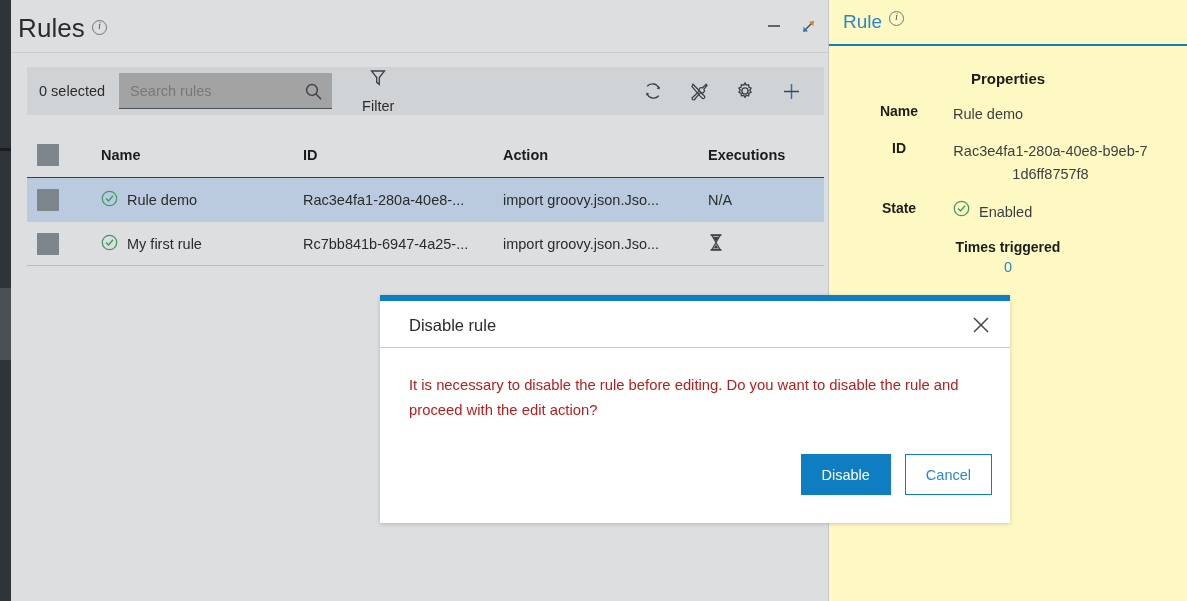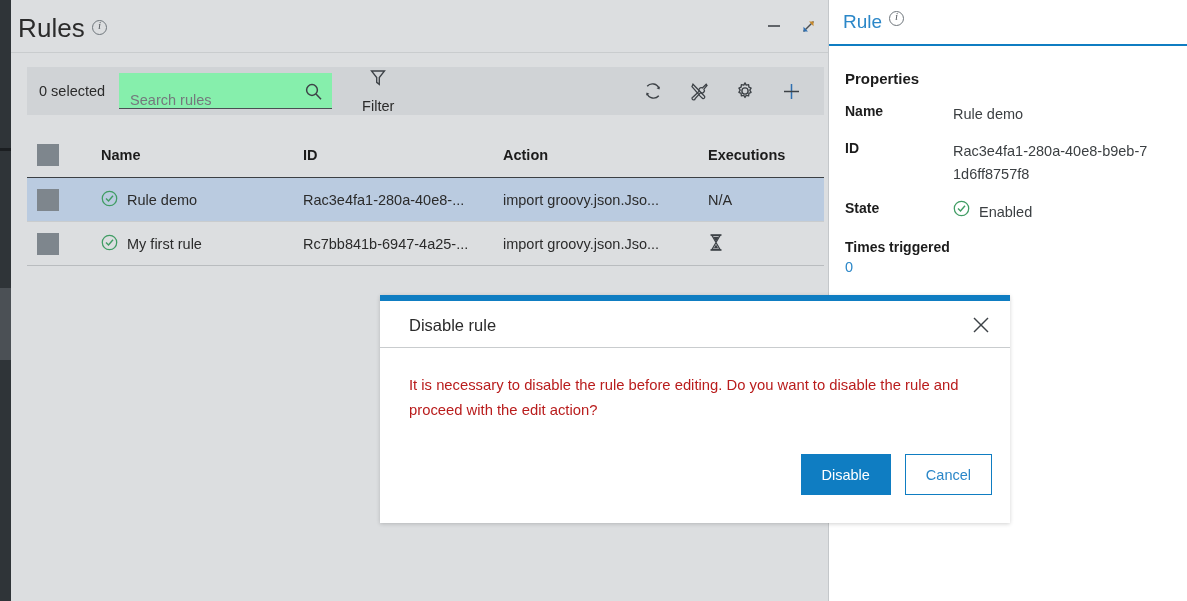--- a/index.html
+++ b/index.html
@@ -35,22 +35,22 @@
   .win-btns { position: absolute; right: 8px; top: 14px; display: flex; align-items: center; gap: 10px; }
   .win-btn { width: 24px; height: 24px; display: flex; align-items: center; justify-content: center; cursor: pointer; }
 
   
   .toolbar {
     position: absolute; left: 16px; top: 67px; width: 797px; height: 48px;
     background: #d0d3d6; display: flex; align-items: center;
   }
   .sel-count { font-size: 14.5px; color: #2b2b2b; margin-left: 12px; margin-right: 14px; }
   .search-box {
-    position: relative; width: 213px; height: 36px; background: #86efac;
-    border-bottom: 1px solid #4a4f53; display: flex; align-items: flex-end;
+    position: relative; width: 213px; height: 36px; background: #a3a3a3;
+    border-bottom: 1px solid #4a4f53; display: flex; align-items: center;
   }
   .search-box input {
     border: 0; background: transparent; outline: none; width: 172px;
     margin-left: 11px; font-size: 14.5px; color: #2b2b2b;
     font-family: "Liberation Sans", sans-serif;
   }
   .search-box input::placeholder { color: #74797d; }
   .search-ic { position: absolute; right: 9px; top: 9px; }
   .filter-btn { display: flex; align-items: center; gap: 9px; margin-left: 30px; cursor: pointer; flex-direction: column; }
   .filter-btn span { font-size: 14.5px; color: #2b2b2b; }
@@ -69,21 +69,21 @@
   .chkbox { width: 22px; height: 22px; background: #7e868d; cursor: pointer; }
   .c-name { width: 202px; display: flex; align-items: center; gap: 9px; }
   .c-id { width: 200px; }
   .c-action { width: 205px; }
   .c-exec { flex: 1; }
   .table-bottom { position: absolute; left: 16px; top: 265px; width: 797px; border-bottom: 1px solid #b9bcbf; }
 
   .ok-ic { flex: 0 0 auto; }
 
   
-  .rule-panel { position: absolute; left: 828px; top: 0; width: 359px; height: 601px; background: #ffffff; border-left: 1px solid #c4c7ca; }
+  .rule-panel { position: absolute; left: 828px; top: 0; width: 359px; height: 601px; background: #fef9c3; border-left: 1px solid #c4c7ca; text-align: center; }
   .rule-head { height: 46px; border-bottom: 2px solid #0f7dc2; position: relative; }
   .rule-title { position: absolute; left: 14px; top: 11px; font-size: 19px; color: #2b87c8; }
   .rule-title .info-circle { border-color: #6f767c; }
   .rule-body { padding: 24px 16px 0 16px; }
   .props-h { font-size: 15px; font-weight: bold; color: #1c1c1c; margin-bottom: 16px; }
   .prow { display: flex; margin-bottom: 15px; }
   .plabel { width: 108px; font-size: 14px; font-weight: bold; color: #1c1c1c; flex: 0 0 auto; }
   .pval { font-size: 14.5px; color: #3b3f42; line-height: 1.55; }
   .pval.stack { margin-top: 0; }
   .pval-state { display: flex; align-items: center; gap: 9px; }

